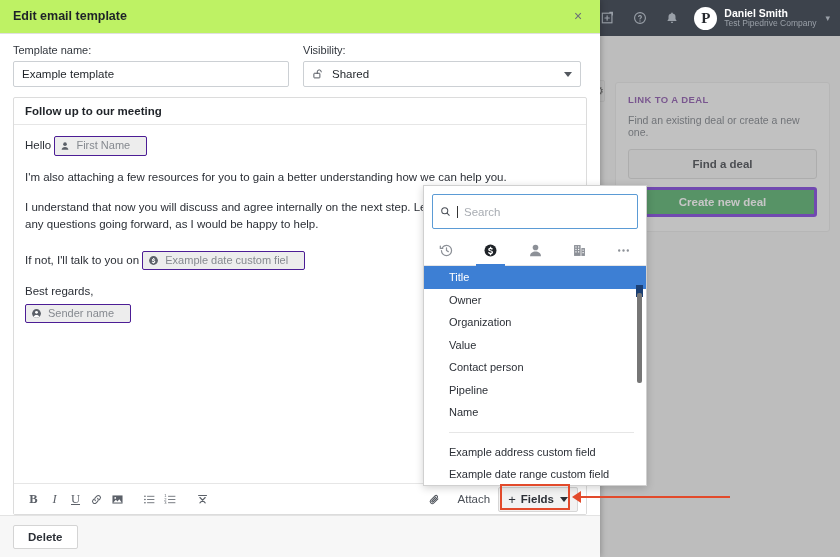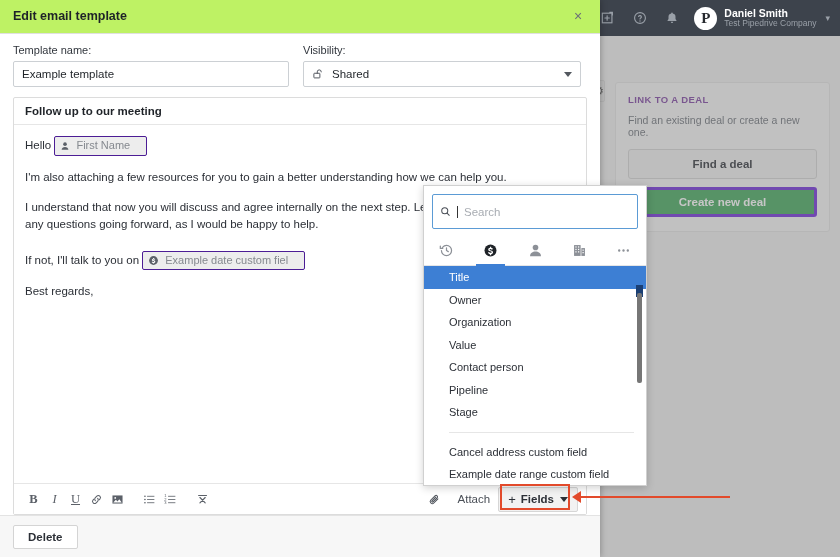--- a/index.html
+++ b/index.html
@@ -395,20 +395,32 @@
                 <path d="M8.6 4.2v1c.9.1 1.6.5 1.9 1.2l-1.2.6c-.2-.4-.6-.6-1.2-.6-.5 0-.9.2-.9.6 0 .4.4.5 1.3.8 1.2.3 2.1.7 2.1 1.9 0 1-.7 1.6-1.8 1.8v1H7.5v-1c-1-.1-1.8-.6-2.1-1.5l1.3-.5c.2.5.7.8 1.3.8.6 0 1-.2 1-.6 0-.4-.4-.6-1.3-.8-1.1-.3-2-.7-2-1.9 0-.9.6-1.5 1.7-1.7v-1z" fill="#fff"></path>
               </svg>
             </span>
             <span>Example date custom fiel</span>
           </span>
         </div>
 
         <div class="ed-gap"></div>
 
         <div class="ed-line">Best regards,</div>
+        <div class="ed-line" style="margin-top:3px;">
+          <span class="chip">
+            <span class="chip-icon">
+              <svg width="11" height="11" viewBox="0 0 16 16" fill="currentColor">
+                <circle cx="8" cy="8" r="6.4"></circle>
+                <circle cx="8" cy="6.3" r="2.1" fill="#fff"></circle>
+                <path d="M4 12.6c.5-1.7 2-2.6 4-2.6s3.5.9 4 2.6a6.4 6.4 0 01-8 0z" fill="#fff"></path>
+              </svg>
+            </span>
+            <span>Sender name</span>
+          </span>
+        </div>
       </div>
 
       <div id="toolbar">
         <div class="tool-btn" style="font-weight:bold;font-family:'Liberation Serif',serif;">B</div>
         <div class="tool-btn" style="font-style:italic;font-family:'Liberation Serif',serif;">I</div>
         <div class="tool-btn" style="text-decoration:underline;font-family:'Liberation Serif',serif;">U</div>
         <div class="tool-btn">
           <svg width="13" height="13" viewBox="0 0 16 16" fill="none" stroke="currentColor" stroke-width="1.25">
             <path d="M6.6 9.4a2.6 2.6 0 010-3.7l1.8-1.8a2.6 2.6 0 013.7 3.7l-.8.8" stroke-linecap="round"></path>
             <path d="M9.4 6.6a2.6 2.6 0 010 3.7l-1.8 1.8a2.6 2.6 0 01-3.7-3.7l.8-.8" stroke-linecap="round"></path>
@@ -531,25 +543,25 @@
   </div>
 
   <div id="dd-list">
     <div id="dd-items-primary">
         <div class="dd-item selected">Title</div>
         <div class="dd-item">Owner</div>
         <div class="dd-item">Organization</div>
         <div class="dd-item">Value</div>
         <div class="dd-item">Contact person</div>
         <div class="dd-item">Pipeline</div>
-        <div class="dd-item">Stage</div>
+        <div class="dd-item">Name</div>
       </div>
     <div class="dd-divider"></div>
     <div id="dd-items-custom">
-        <div class="dd-item">Cancel address custom field</div>
+        <div class="dd-item">Example address custom field</div>
         <div class="dd-item">Example date range custom field</div>
         <div class="dd-item">Example date custom field</div>
       </div>
 
     <div id="dd-scroll-track">
       <div id="dd-scroll-cap"></div>
       <div id="dd-scroll-thumb"></div>
     </div>
   </div>
 </div>

